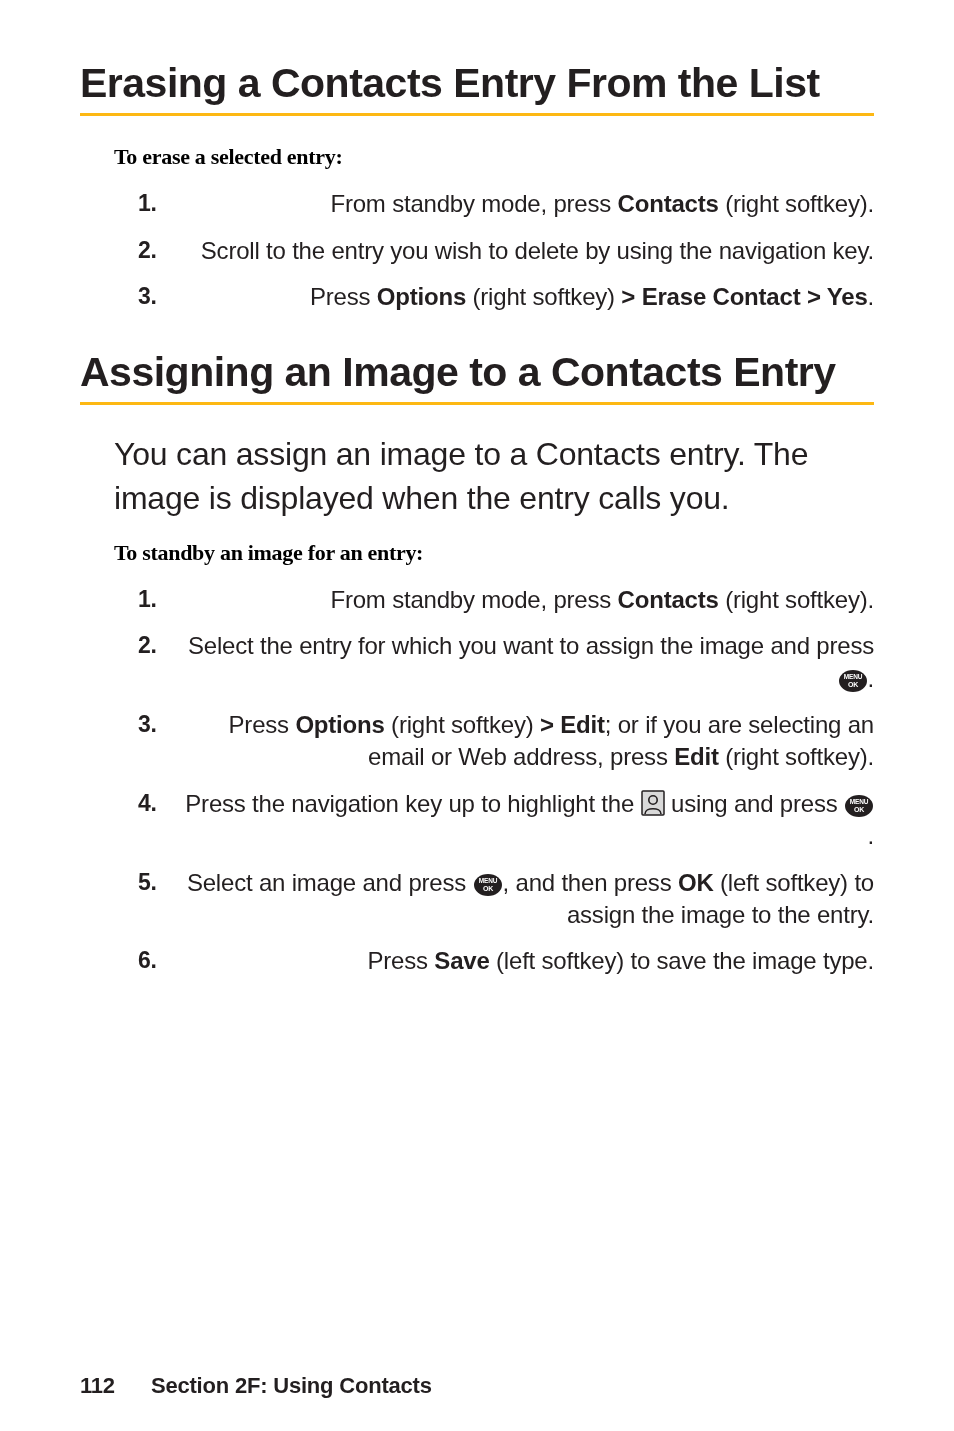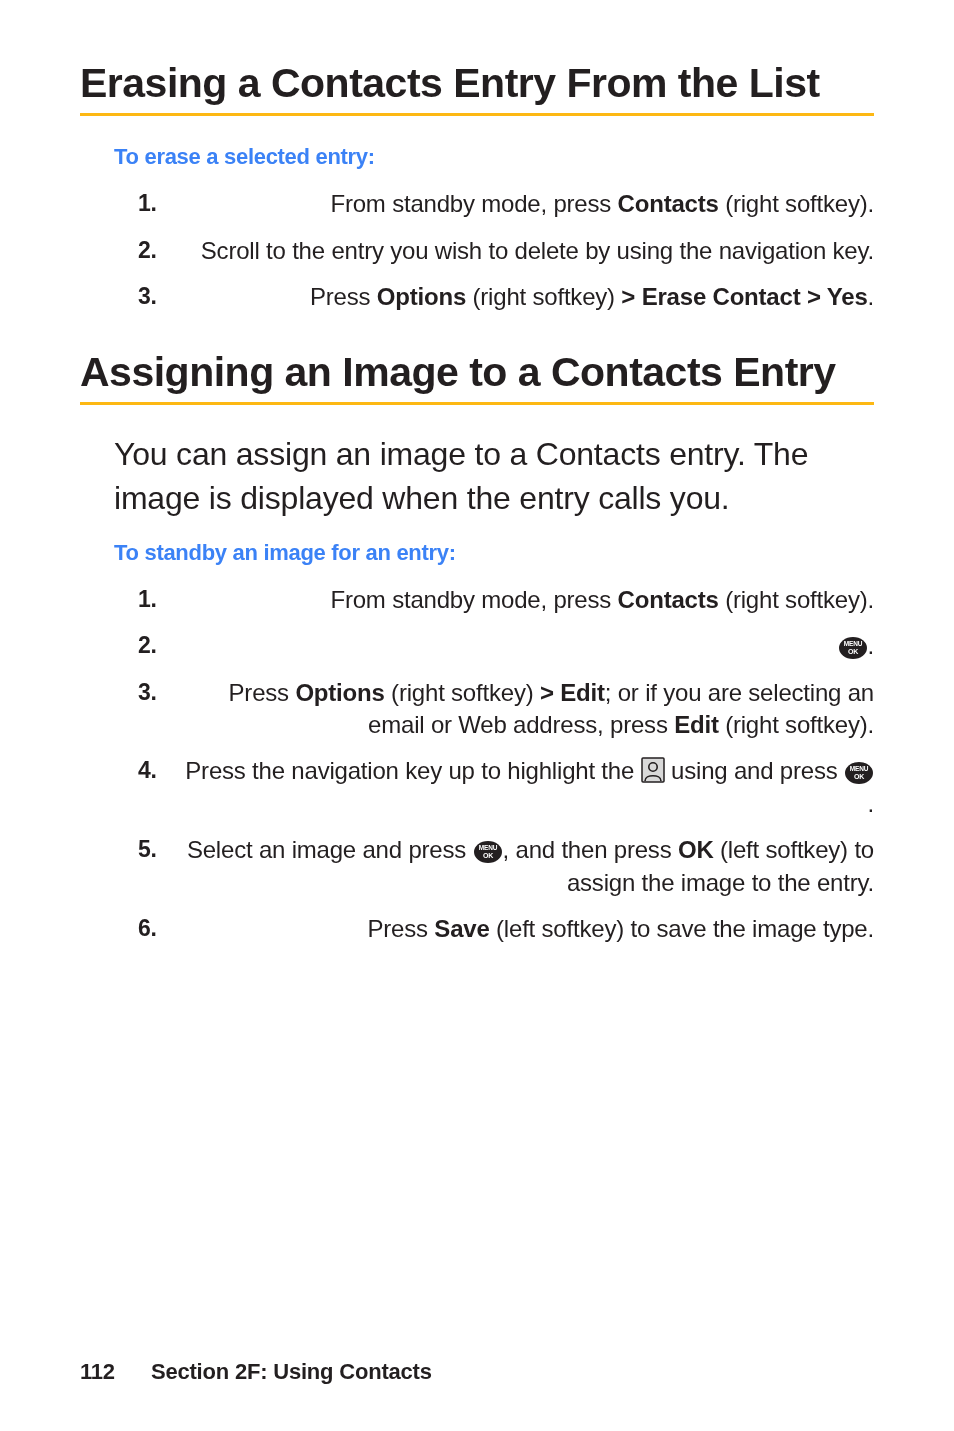--- a/index.html
+++ b/index.html
@@ -25,23 +25,24 @@
     line-height: 1.15;
   }
   .rule {
     height: 3px;
     background: #fdb813; 
     margin-bottom: 28px;
   }
   .subhead {
     font-size: 22px;
     font-weight: 700;
-    color: #3b82f6;
+    color: #000000;
     letter-spacing: -0.3px;
     margin: 0 0 18px 34px;
+    font-family: Liberation Serif, serif;
   }
   .intro {
     font-size: 32px;
     line-height: 1.35;
     margin: 0 0 20px 34px;
     letter-spacing: -0.2px;
   }
   ol.steps {
     list-style: none;
     counter-reset: step;
@@ -75,21 +76,21 @@
   }
   .menu-ok svg { display: block; }
   .face-box {
     display: inline-block;
     vertical-align: -4px;
   }
   .face-box svg { display: block; }
   .footer {
     position: absolute;
     left: 80px;
-    bottom: 46px;
+    bottom: 32px;
     font-size: 22px;
     font-weight: 700;
     letter-spacing: -0.2px;
   }
   .footer .pageno {
     display: inline-block;
     margin-right: 36px;
   }
   .gap-top { margin-top: 8px; }
 </style>
@@ -120,21 +121,21 @@
 
   <p class="intro">You can assign an image to a Contacts entry. The image is displayed when the entry calls you.</p>
 
   <p class="subhead">To standby an image for an entry:</p>
 
   <ol class="steps">
     <li>
       <span>From standby mode, press </span><span class="b">Contacts</span><span> (right softkey).</span>
     </li>
     <li>
-      <span class="menu-ok">
+      <span>Select the entry for which you want to assign the image and press </span><span class="menu-ok">
         <svg width="30" height="24" viewBox="0 0 30 24">
           <ellipse cx="15" cy="12" rx="14" ry="11" fill="#231f20"></ellipse>
           <text x="15" y="10" text-anchor="middle" font-family="Arial" font-size="6.5" font-weight="700" fill="#ffffff">MENU</text>
           <text x="15" y="18" text-anchor="middle" font-family="Arial" font-size="7" font-weight="700" fill="#ffffff">OK</text>
         </svg>
       </span><span>.</span>
     </li>
     <li>
       <span>Press </span><span class="b">Options</span><span> (right softkey) </span><span class="b">&gt; Edit</span><span>; or if you are selecting an email or Web address, press </span><span class="b">Edit</span><span> (right softkey).</span>
     </li>

